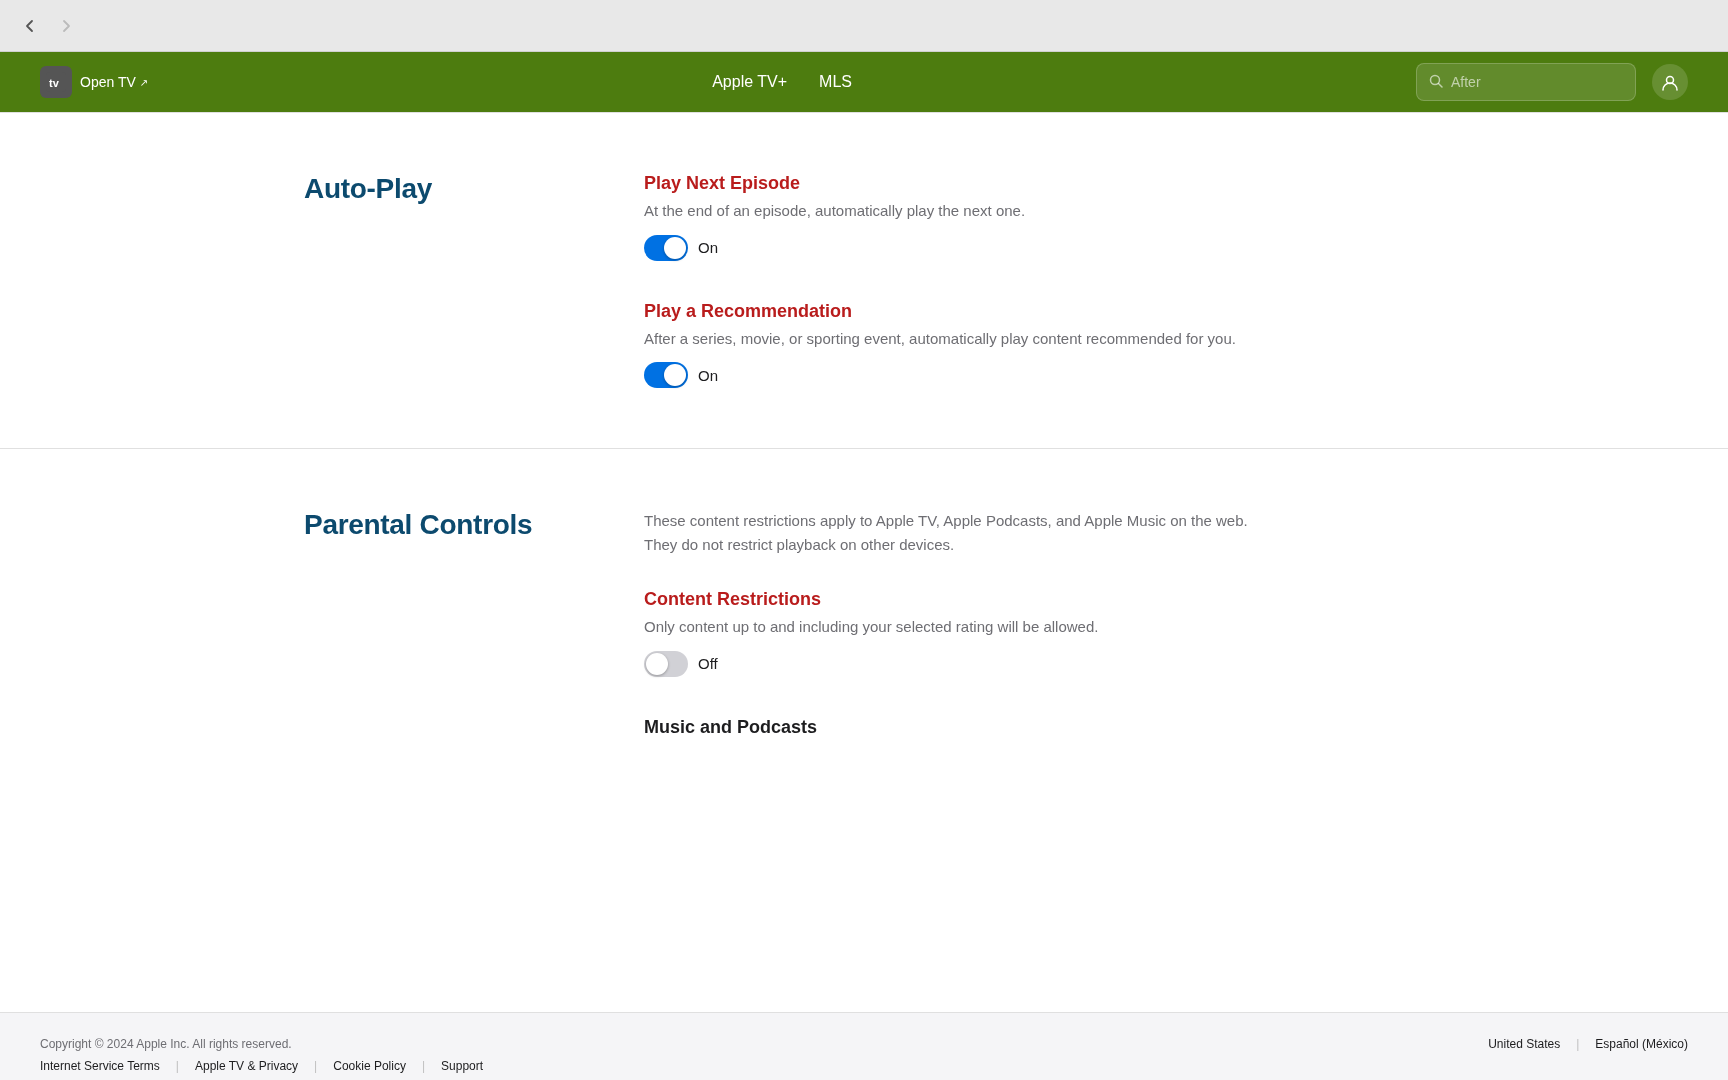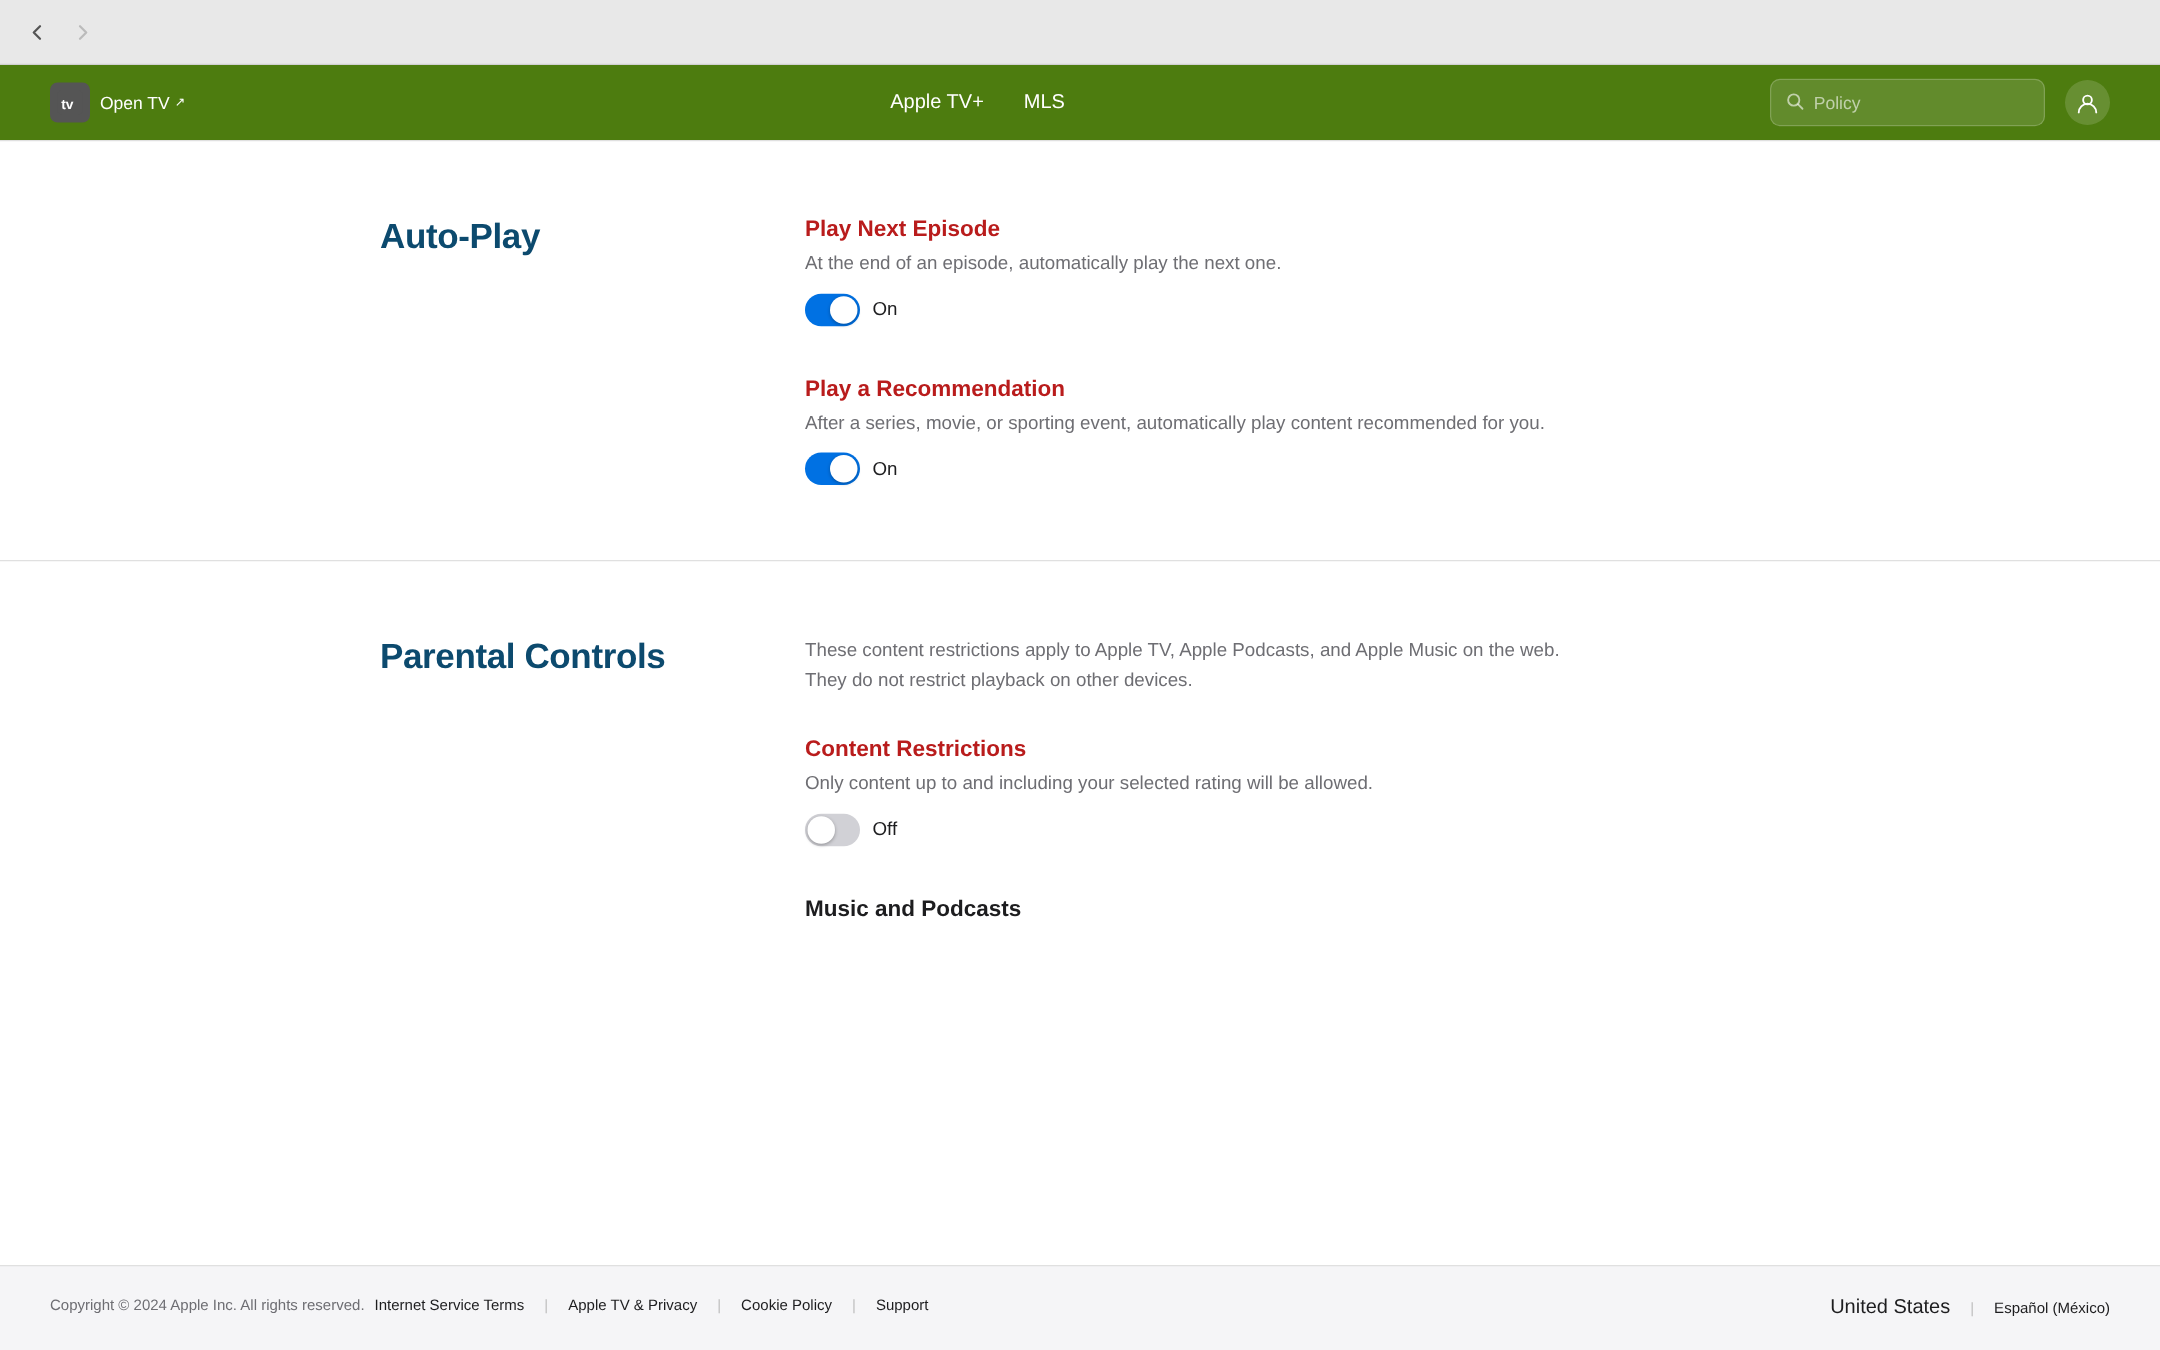--- a/index.html
+++ b/index.html
@@ -276,21 +276,21 @@
       background: #f5f5f7;
       border-top: 1px solid #e0e0e0;
       padding: 24px 40px;
       display: flex;
       justify-content: space-between;
       align-items: flex-start;
     }
 
     .footer-left {
       display: flex;
-      flex-direction: row;
+      flex-direction: column;
       gap: 8px;
     }
 
     .footer-copyright {
       font-size: 12px;
       color: #6e6e73;
     }
 
     .footer-links {
       display: flex;
@@ -305,21 +305,21 @@
       cursor: pointer;
     }
 
     .footer-right {
       display: flex;
       gap: 16px;
       align-items: center;
     }
 
     .footer-region {
-      font-size: 16px;
+      font-size: 12px;
       color: #1d1d1f;
       cursor: pointer;
     }
 
     .footer-language {
       font-size: 12px;
       color: #1d1d1f;
       cursor: pointer;
     }
 
@@ -376,21 +376,21 @@
   </nav>
 
   <div class="header-right">
     <div class="search-bar">
       <span class="search-icon">
         <svg width="14" height="14" viewBox="0 0 14 14" fill="none">
           <circle cx="6" cy="6" r="4.5" stroke="rgba(255,255,255,0.6)" stroke-width="1.5"></circle>
           <path d="M9.5 9.5L13 13" stroke="rgba(255,255,255,0.6)" stroke-width="1.5" stroke-linecap="round"></path>
         </svg>
       </span>
-      <span class="search-placeholder">Policy</span>
+      <span class="search-placeholder">After</span>
     </div>
     <button class="user-icon-btn">
       <svg width="18" height="18" viewBox="0 0 18 18" fill="none">
         <circle cx="9" cy="7" r="3.5" stroke="white" stroke-width="1.5"></circle>
         <path d="M2 17c0-3.866 3.134-7 7-7s7 3.134 7 7" stroke="white" stroke-width="1.5" stroke-linecap="round"></path>
       </svg>
     </button>
   </div>
 </header>
 

